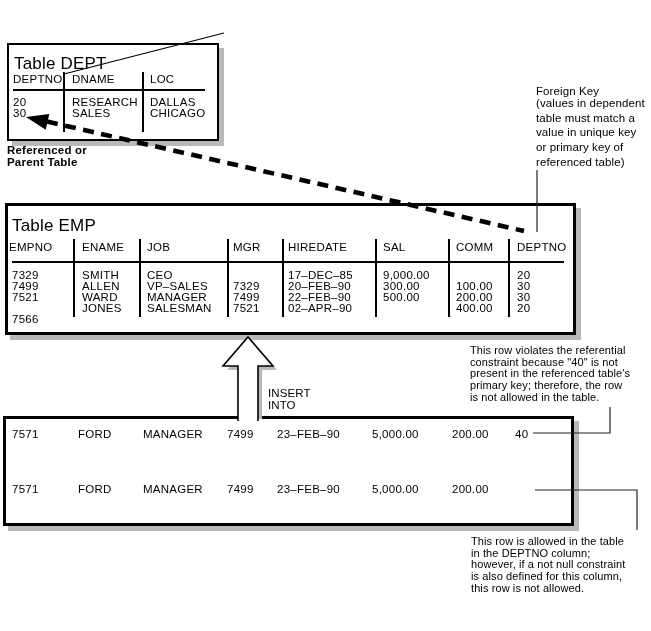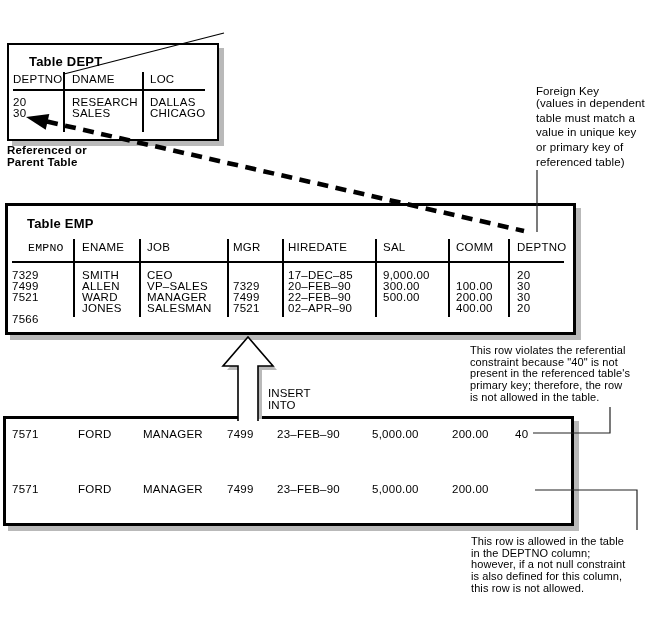--- a/index.html
+++ b/index.html
@@ -1,20 +1,20 @@
 <!DOCTYPE html>
 <html><head>
 <meta charset="utf-8">
 <style>
   html,body{margin:0;padding:0;background:#fff;}
   .page{position:relative;width:651px;height:631px;background:#fff;overflow:hidden;
         font-family:"Liberation Sans",sans-serif;color:#000;}
   .box{position:absolute;background:#fff;border:3px solid #000;box-shadow:5px 5px 0 #b9b9b9;}
   .box.thin{border-width:2px;}
-  .tbl-title{position:absolute;font-weight:bold;font-size:13px;letter-spacing:.2px;white-space:nowrap;margin-left:15px;}
+  .tbl-title{position:absolute;font-weight:normal;font-size:17px;letter-spacing:.2px;white-space:nowrap;}
   .cell{position:absolute;font-size:11.5px;letter-spacing:.25px;white-space:nowrap;line-height:11px;}
   .vsep{position:absolute;width:1.5px;background:#000;}
   .hrule{position:absolute;height:1.5px;background:#000;}
   .blabel{position:absolute;font-weight:bold;font-size:11.5px;line-height:12px;letter-spacing:.2px;white-space:nowrap;}
   .annot{position:absolute;font-size:11.5px;letter-spacing:.1px;white-space:nowrap;}
   .annot .t{font-weight:bold;}
   .note{position:absolute;font-size:11px;line-height:11.7px;letter-spacing:.1px;white-space:nowrap;}
   .overlay{position:absolute;left:0;top:0;z-index:10;pointer-events:none;}
 </style>
 </head>
@@ -48,21 +48,21 @@
     <span class="cell" style="left:141px;top:63px;">CHICAGO</span>
   </div>
 
   <div class="blabel" style="left:7px;top:144px;">
     <div>Referenced or</div>
     <div>Parent Table</div>
   </div>
 
   <div class="box" style="left:5px;top:203px;width:565px;height:126px;">
     <div class="tbl-title" style="left:4px;top:10px;">Table EMP</div>
-    <span class="cell" style="left:20px;top:36px;font-family:Liberation Mono, monospace;">EMPNO</span>
+    <span class="cell" style="left:1px;top:36px;">EMPNO</span>
     <span class="cell" style="left:74px;top:36px;">ENAME</span>
     <span class="cell" style="left:139px;top:36px;">JOB</span>
     <span class="cell" style="left:225px;top:36px;">MGR</span>
     <span class="cell" style="left:280px;top:36px;">HIREDATE</span>
     <span class="cell" style="left:375px;top:36px;">SAL</span>
     <span class="cell" style="left:448px;top:36px;">COMM</span>
     <span class="cell" style="left:509px;top:36px;">DEPTNO</span>
     <div class="vsep" style="left:65px;top:33px;height:78px;"></div>
     <div class="vsep" style="left:131px;top:33px;height:78px;"></div>
     <div class="vsep" style="left:219px;top:33px;height:78px;"></div>

